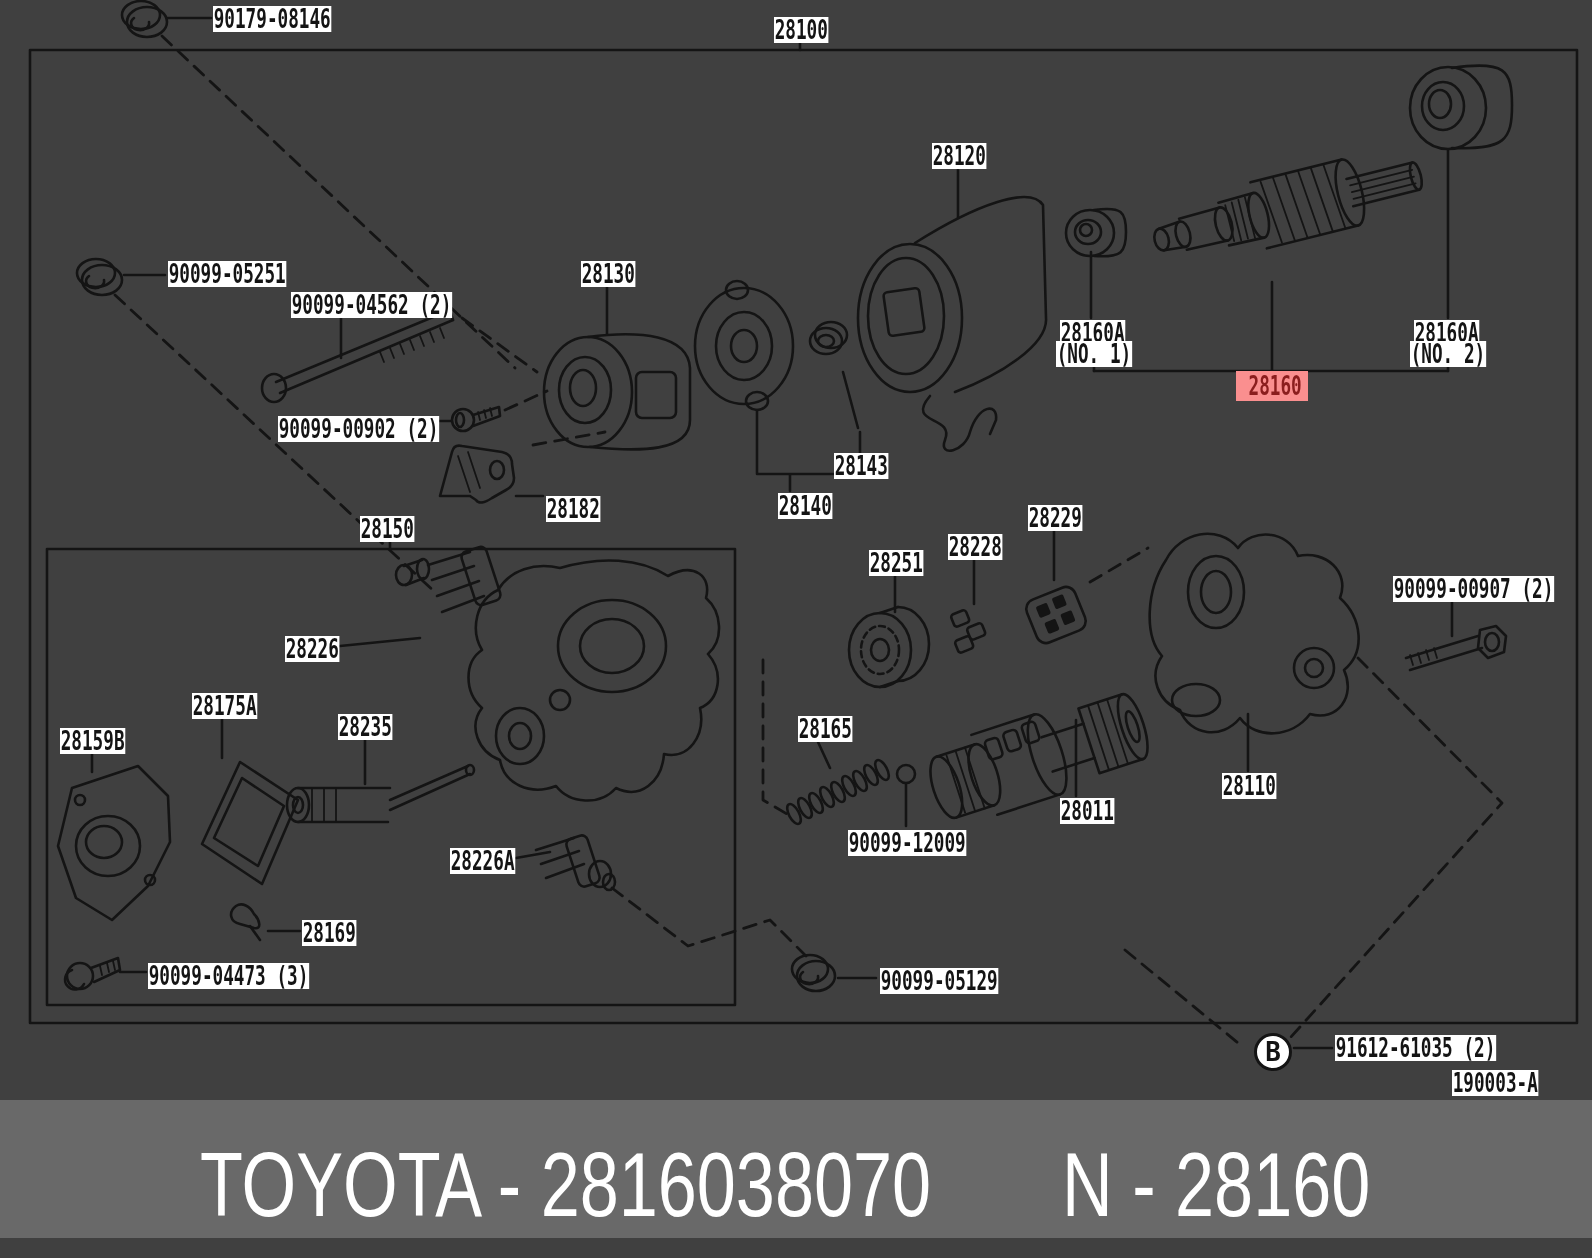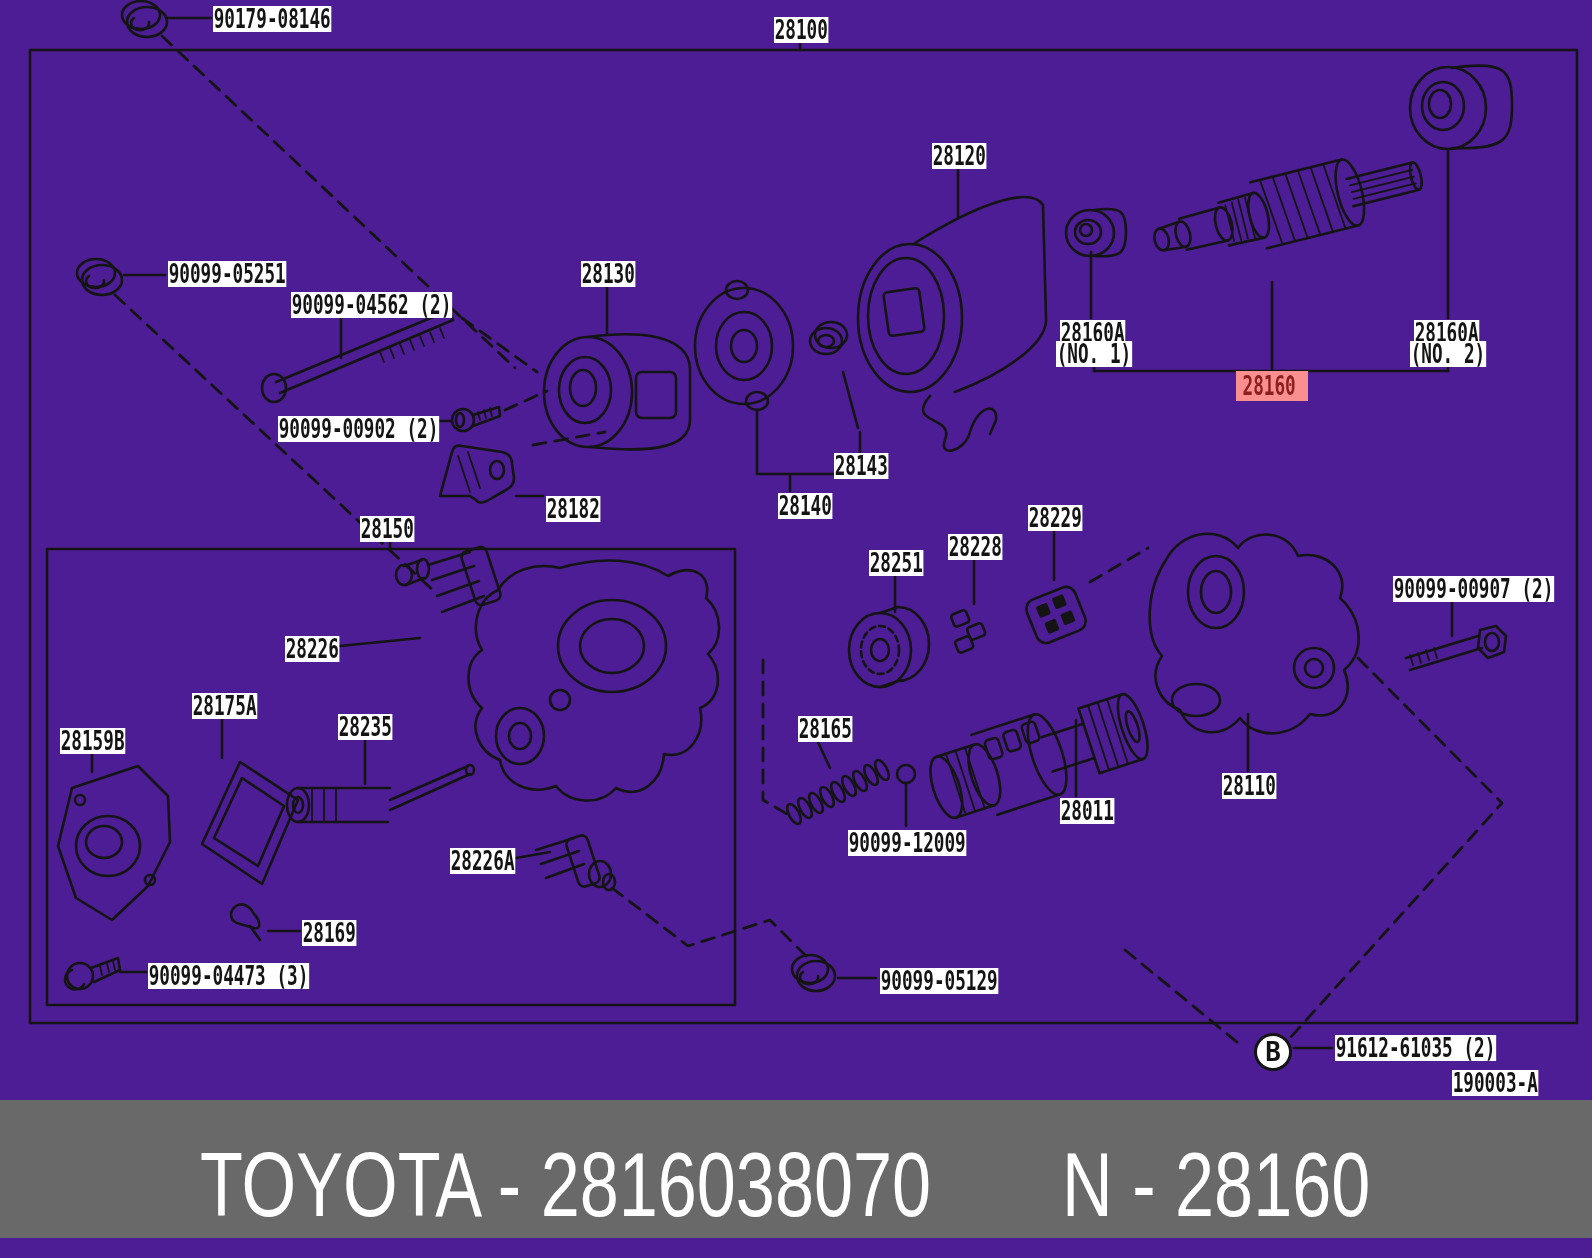--- a/index.html
+++ b/index.html
@@ -1,39 +1,39 @@
 <!DOCTYPE html>
 <html style="--ink: #141414;"><head>
 <meta charset="utf-8">
 <style>
   :root { --ink:#141414; }
   html,body { margin:0; padding:0; background:#fff; }
   #stage {
     position:relative; width:1592px; height:1258px;
-    background:#4c1d95; overflow:hidden;
+    background:#404040; overflow:hidden;
     font-family:"DejaVu Sans Mono", monospace;
   }
   #art { position:absolute; left:0; top:0; }
   #art path, #art rect, #art line, #art ellipse, #art circle, #art polyline {
     fill:none; stroke:var(--ink); stroke-width:2.6;
     stroke-linecap:round; stroke-linejoin:round;
   }
   #art .thin  { stroke-width:2.2; }
   #art .dash  { stroke-width:2.8; stroke-dasharray:13 9; }
   #art .fill  { fill:var(--ink); stroke:none; }
   #art .hatch { stroke-width:1.8; }
   .lbl {
     position:absolute; white-space:nowrap;
     font:700 26px "DejaVu Sans Mono", monospace; line-height:26px;
     color:var(--ink); background:#fff; padding:0 1px;
     transform:scaleX(0.68); transform-origin:0 0;
   }
   .hl-box {
     position:absolute; left:1236px; top:371px; width:72px; height:30px;
-    display:flex; align-items:center; justify-content:flex-end;
+    display:flex; align-items:center; justify-content:flex-start;
   }
   .hl-box span {
     font:700 26px "DejaVu Sans Mono", monospace; line-height:26px;
     transform:scaleX(0.68);
   }
   .b-marker {
     position:absolute; left:1254px; top:1033px; width:38px; height:38px;
     border:3px solid var(--ink); border-radius:50%; box-sizing:border-box;
     display:flex; align-items:center; justify-content:center;
     font:700 26px "DejaVu Sans Mono", monospace; color:var(--ink); background:#fff;

